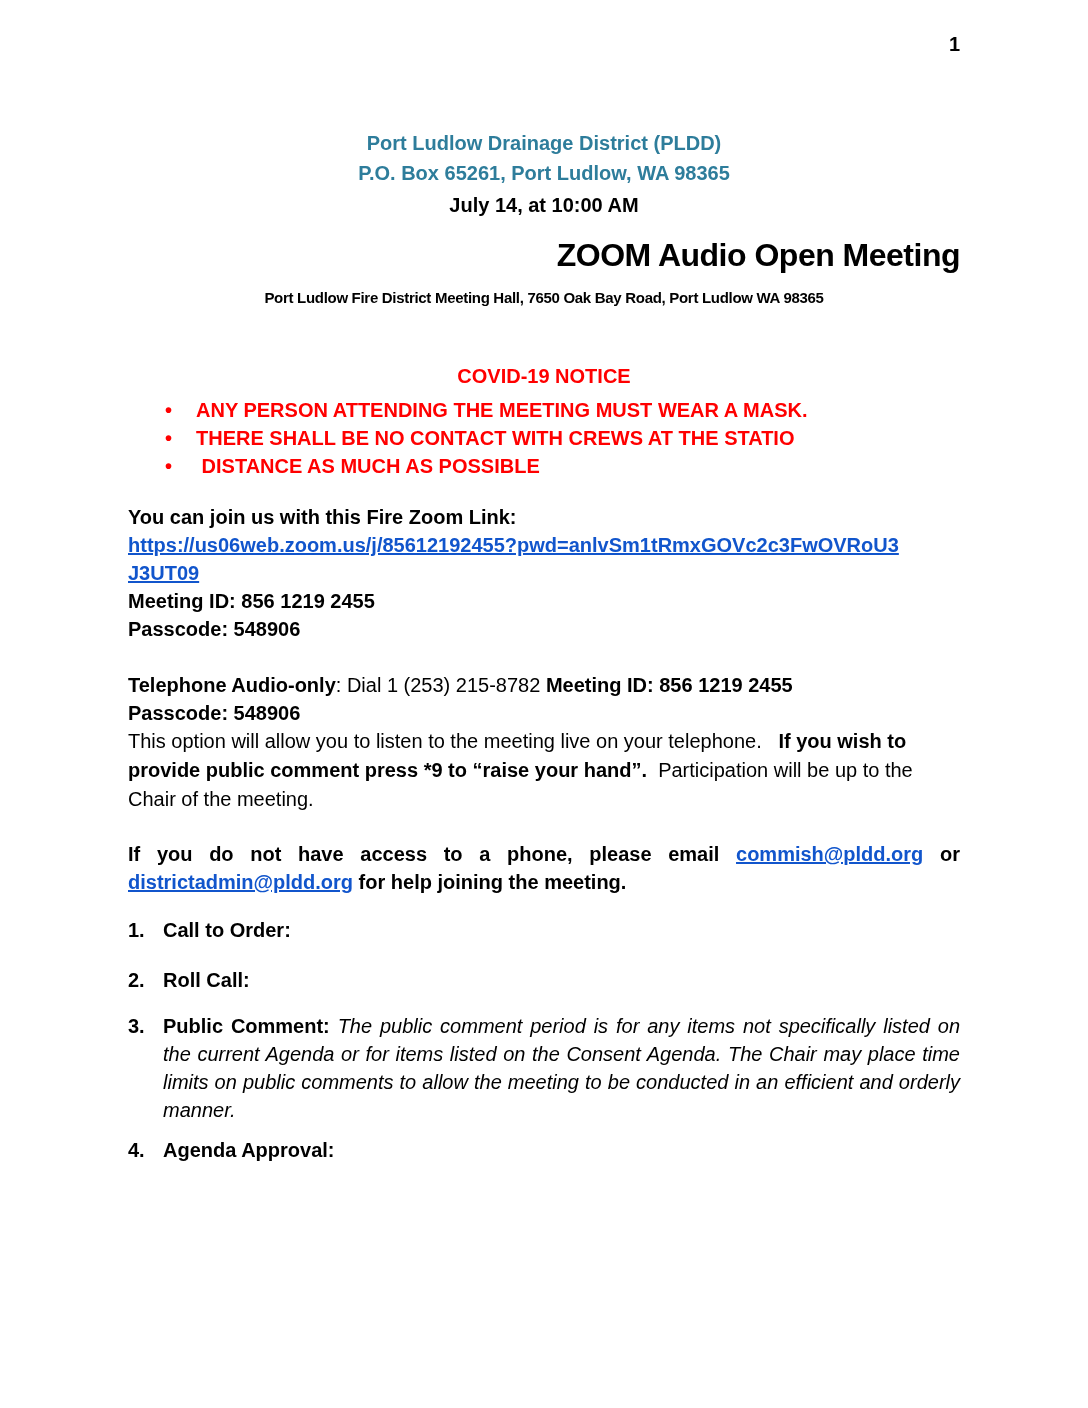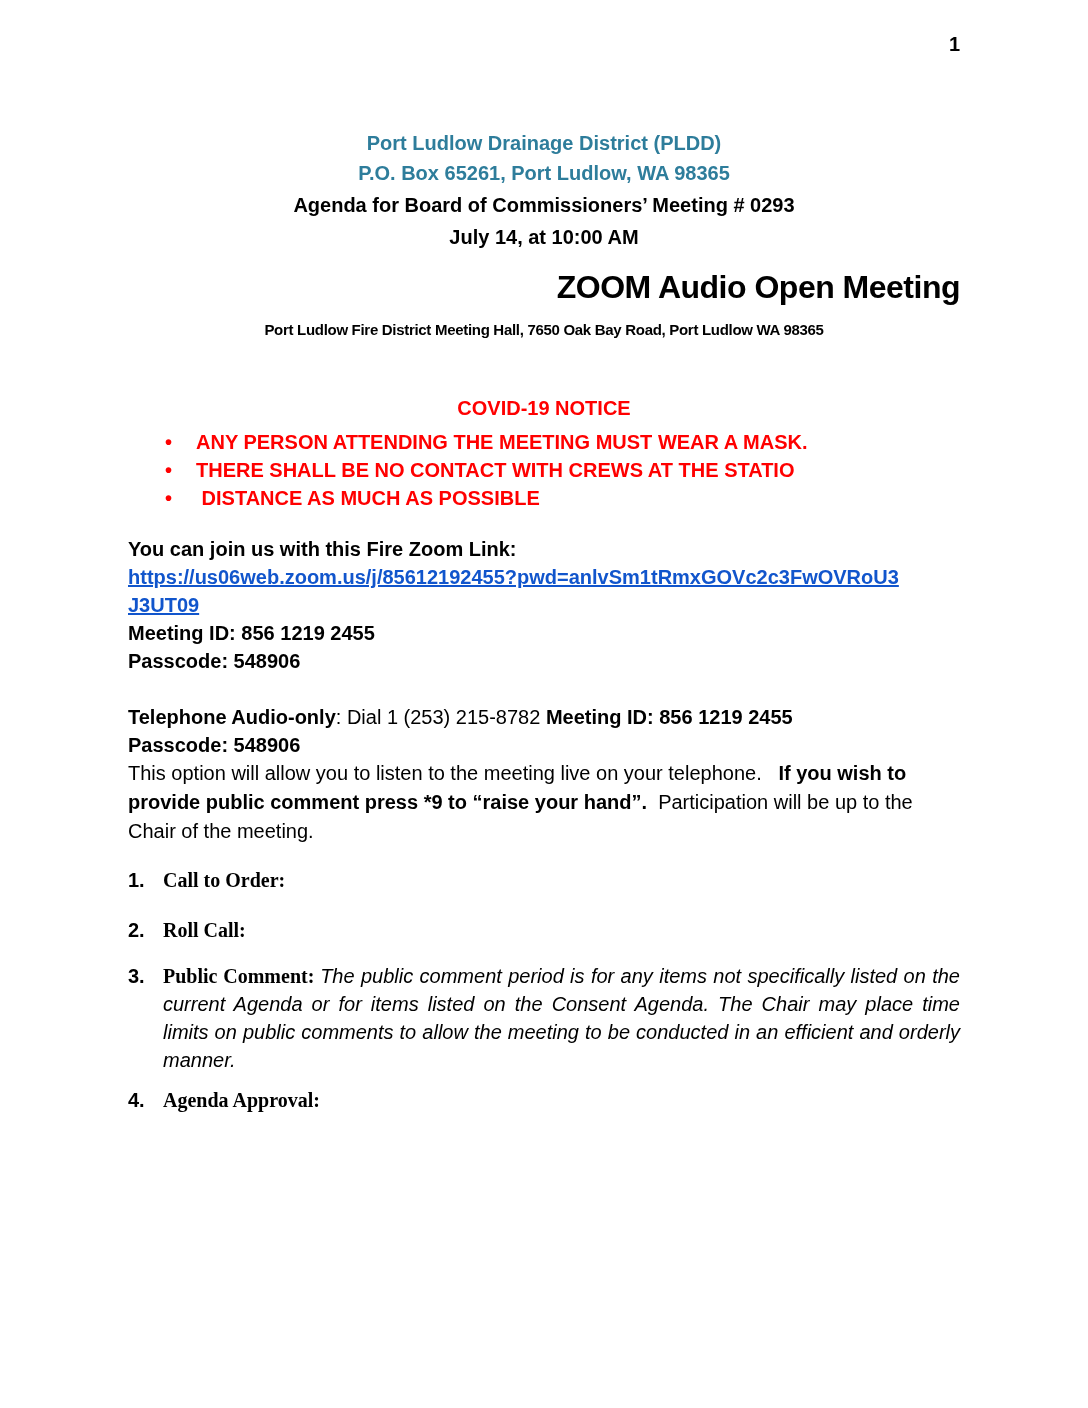--- a/index.html
+++ b/index.html
@@ -51,37 +51,36 @@
   .tel-block { margin-top: 28px; }
   .tel-block .line { line-height: 28px; }
   .tel-desc { line-height: 29px; margin-top: 0; }
 
   .email-para { margin-top: 26px; text-align: justify; font-weight: bold; line-height: 28px; }
 
   .agenda-list { margin-top: 16px; }
   .agenda-item { display: flex; line-height: 28px; }
   .agenda-item .num { flex: 0 0 35px; font-weight: bold; }
   .agenda-item .body { flex: 1; text-align: justify; }
-  .agenda-item .title { font-weight: bold; font-family: Liberation Serif, serif; }
+  .agenda-item .title { font-weight: bold; }
   .agenda-item .desc { font-style: italic; }
   .gap-22 { margin-top: 22px; }
   .gap-18 { margin-top: 18px; }
   .gap-12 { margin-top: 12px; }
 </style>
 </head>
 <body>
 
 <div class="page">
 
   <div class="page-number">1</div>
 
   <div class="org-name">Port Ludlow Drainage District (PLDD)</div>
   <div class="org-address">P.O. Box 65261, Port Ludlow, WA 98365</div>
 
-  <div class="agenda-title">Agenda for Board of Commissioners’ Meeting # 0293</div>
   <div class="meeting-date">July 14, at 10:00 AM</div>
 
   <div class="zoom-heading">ZOOM Audio Open Meeting</div>
   <div class="location">Port Ludlow Fire District Meeting Hall, 7650 Oak Bay Road, Port Ludlow WA 98365</div>
 
   <div class="covid-title">COVID-19 NOTICE</div>
   <ul class="covid-list">
     <li class="covid-item">
       <span class="bullet">•</span>
       <span class="covid-text pre">ANY PERSON ATTENDING THE MEETING MUST WEAR A MASK.</span>
@@ -107,20 +106,21 @@
   </div>
 
   <div class="tel-block">
     <div class="line">
       <span class="b">Telephone Audio-only</span><span class="pre">: Dial 1 (253) 215-8782 </span><span class="b">Meeting ID: 856 1219 2455</span>
     </div>
     <div class="line b">Passcode: 548906</div>
     <p class="tel-desc"><span class="pre">This option will allow you to listen to the meeting live on your telephone.   </span><span class="b pre">If you wish to provide public comment press *9 to “raise your hand”.</span><span class="pre">  Participation will be up to the Chair of the meeting.</span></p>
   </div>
 
+  <p class="email-para"><span>If you do not have access to a phone, please email </span><a class="doc-link">commish@pldd.org</a><span> or </span><a class="doc-link">districtadmin@pldd.org</a><span> for help joining the meeting.</span></p>
 
   <div class="agenda-list">
     <div class="agenda-item">
       <span class="num">1.</span>
       <span class="body"><span class="title">Call to Order:</span></span>
     </div>
     <div class="agenda-item gap-22">
       <span class="num">2.</span>
       <span class="body"><span class="title">Roll Call:</span></span>
     </div>

